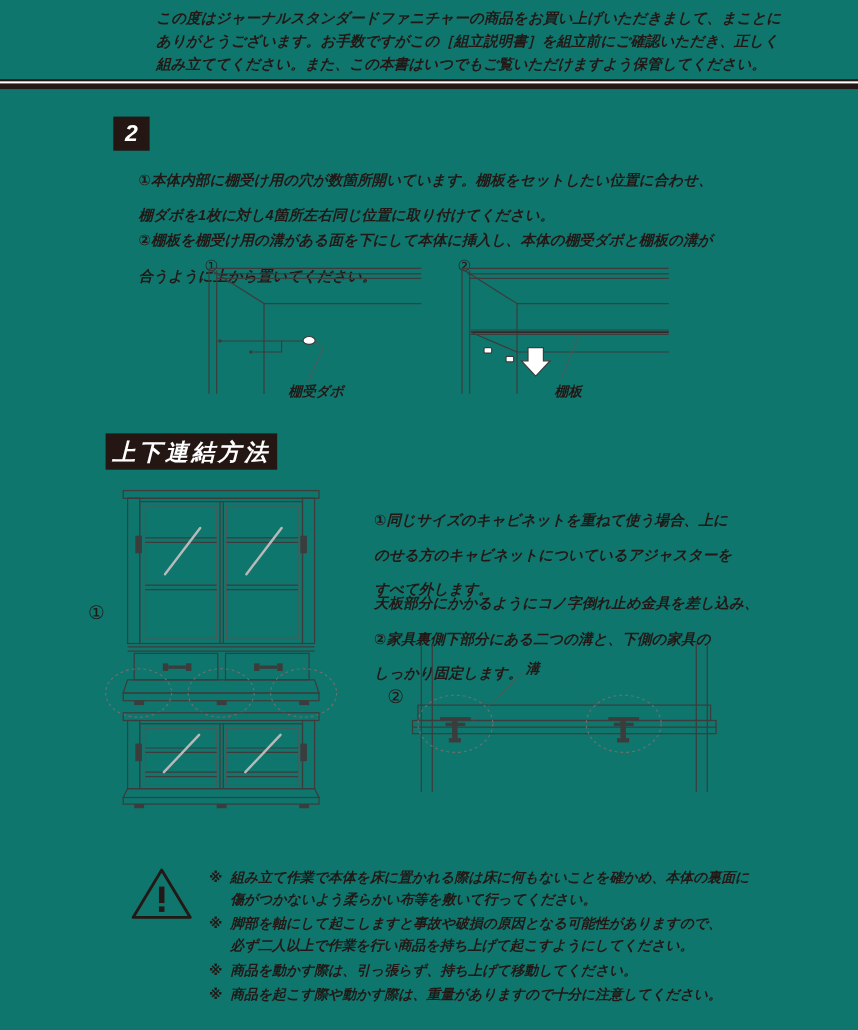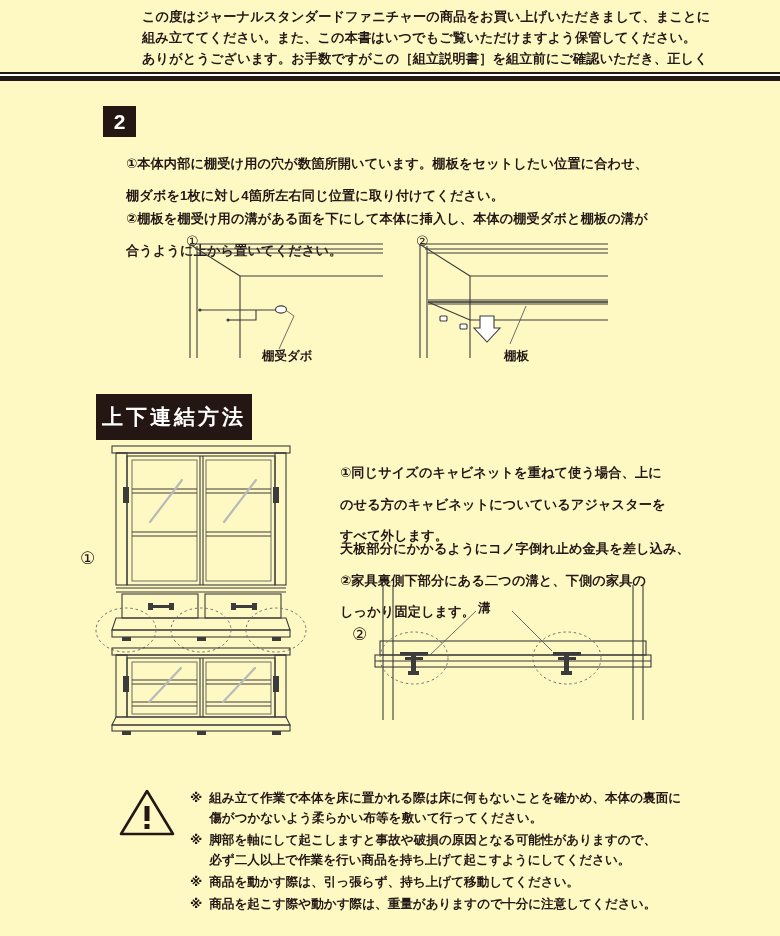--- a/index.html
+++ b/index.html
@@ -11,21 +11,22 @@
     width: 780px;
     height: 936px;
     position: relative;
     font-family: "Liberation Sans", "DejaVu Sans", sans-serif;
     color: #231815;
     overflow: hidden;
   }
   .page {
     position: absolute;
     inset: 0;
-    background: #fef9c3;
+    background: #0f766e;
+    font-style: italic;
   }
 
   
   .intro {
     position: absolute;
     left: 142px;
     top: 6px;
     width: 580px;
     font-size: 13.2px;
     line-height: 21px;
@@ -93,21 +94,21 @@
     font-weight: bold;
     display: flex;
     align-items: center;
     justify-content: center;
     letter-spacing: 3px;
   }
   #banner-renketsu {
     left: 96px;
     top: 394px;
     width: 156px;
-    height: 46px;
+    height: 33px;
     font-size: 21px;
   }
 
   
   #c-p1 { left: 330px; top: 452px; width: 370px; }
   #c-p2 { left: 330px; top: 528px; width: 370px; }
 
   
   svg { display: block; }
   .dg { position: absolute; }
@@ -171,22 +172,22 @@
   .wtext { flex: 1 1 auto; }
   .wtext p { margin: 0; }
 </style>
 </head>
 <body>
 
 <div class="page">
 
   <div class="intro">
     <p>この度はジャーナルスタンダードファニチャーの商品をお買い上げいただきまして、まことに</p>
+    <p>ありがとうございます。お手数ですがこの［組立説明書］を組立前にご確認いただき、正しく</p>
     <p>組み立ててください。また、この本書はいつでもご覧いただけますよう保管してください。</p>
-    <p>ありがとうございます。お手数ですがこの［組立説明書］を組立前にご確認いただき、正しく</p>
   </div>
 
   <div class="rule-wrap">
     <div class="rule-thin"></div>
     <div class="rule-gap"></div>
     <div class="rule-thick"></div>
   </div>
 
   <div class="badge" id="badge-2">2</div>
 

